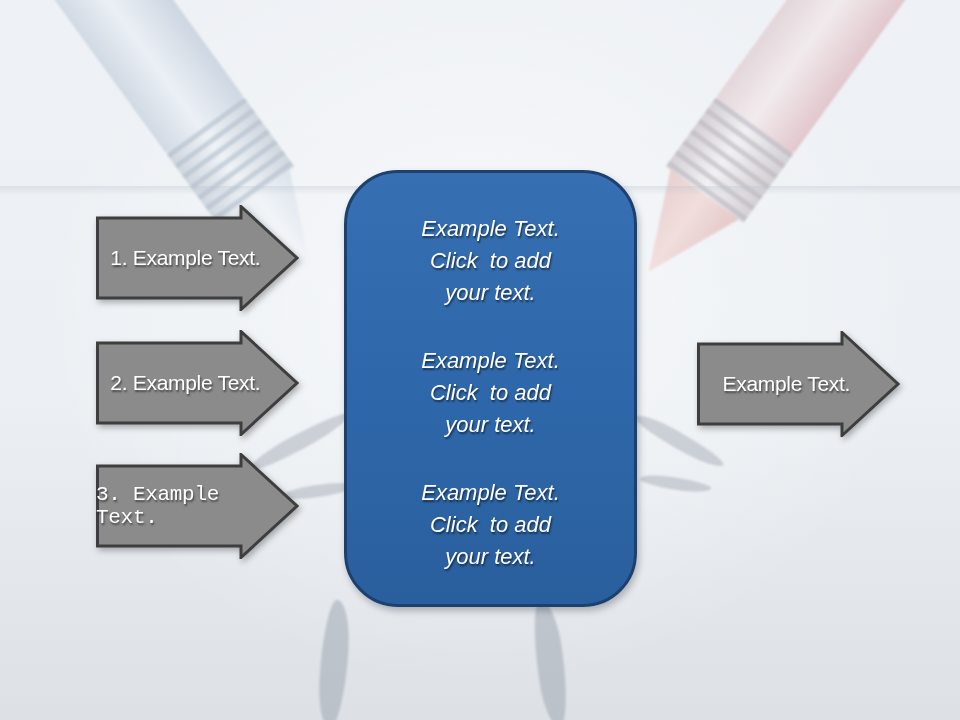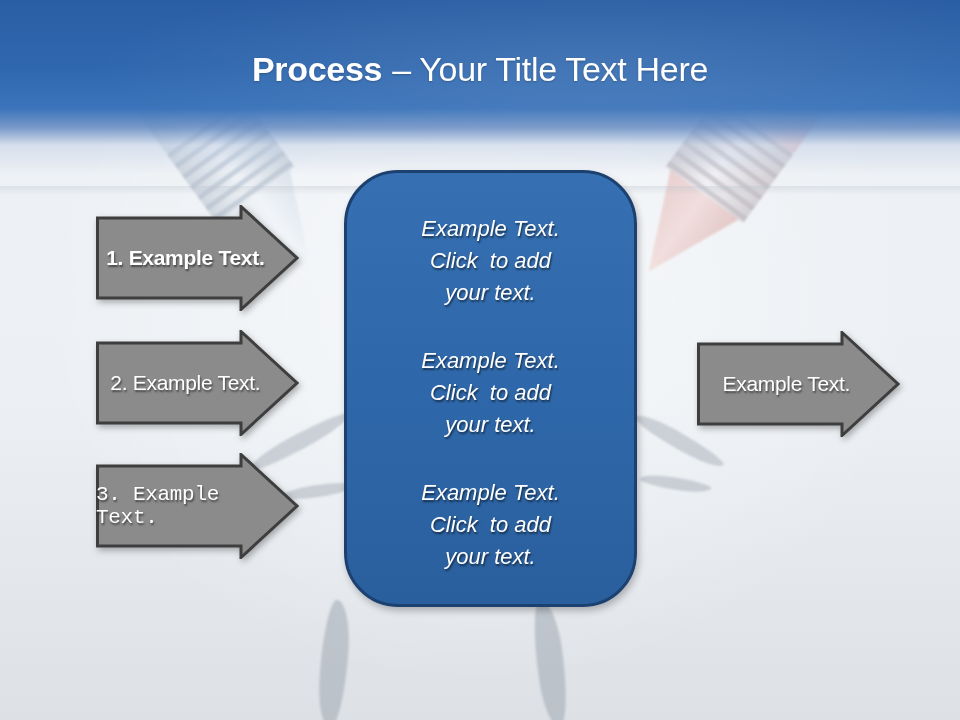--- a/index.html
+++ b/index.html
@@ -54,21 +54,21 @@
     text-shadow:0 1px 2px rgba(0,0,0,.22);}
   .t-bold{font-weight:700;margin-right:10px;}
 
   
   .arrow{position:absolute;width:203px;height:106px;z-index:3;}
   .arrow svg{position:absolute;inset:0;filter:drop-shadow(2px 3px 3px rgba(0,0,0,.30));}
   .arrow-label{position:absolute;left:0;top:0;bottom:0;width:88%;
     display:flex;align-items:center;justify-content:center;
     color:#fff;font-size:21px;letter-spacing:-.3px;
     text-shadow:1px 2px 2px rgba(0,0,0,.5);}
-  .arrow-1{left:96px;top:205px;font-weight:bold;}
+  .arrow-1{left:96px;top:205px;}
   .arrow-2{left:96px;top:330px;}
   .arrow-3{left:96px;top:453px;font-family:Liberation Mono, monospace;}
   .arrow-right{left:697px;top:331px;}
 
   
   .content-box{position:absolute;left:344px;top:170px;width:293px;height:437px;z-index:3;
     box-sizing:border-box;border:3px solid #1c4170;border-radius:54px;
     background:linear-gradient(180deg,#3670b2 0%,#2e67a9 55%,#2a5f9d 100%);
     box-shadow:2px 4px 7px rgba(0,0,0,.25);
     display:flex;flex-direction:column;align-items:center;padding-top:40px;gap:36px;}
@@ -95,23 +95,20 @@
     <div class="chalk arm-l1"></div>
     <div class="chalk arm-l2"></div>
     <div class="chalk arm-r1"></div>
     <div class="chalk arm-r2"></div>
     <div class="chalk leg leg-l"></div>
     <div class="chalk leg leg-r"></div>
   </div>
 
   <div class="horizon"></div>
 
-  <div class="header">
-    <h1 class="title"><span class="t-bold">Process</span><span class="t-rest">– Your Title Text Here</span></h1>
-  </div>
 
   <div class="arrow arrow-1">
     <svg viewBox="0 0 203 106" width="203" height="106">
       <polygon points="1.5,13 145,13 145,1.5 201,53 145,104.5 145,93 1.5,93" fill="#8b8b8b" stroke="#3e3e3e" stroke-width="3"></polygon>
     </svg>
     <div class="arrow-label">1. Example Text.</div>
   </div>
 
   <div class="arrow arrow-2">
     <svg viewBox="0 0 203 106" width="203" height="106">

